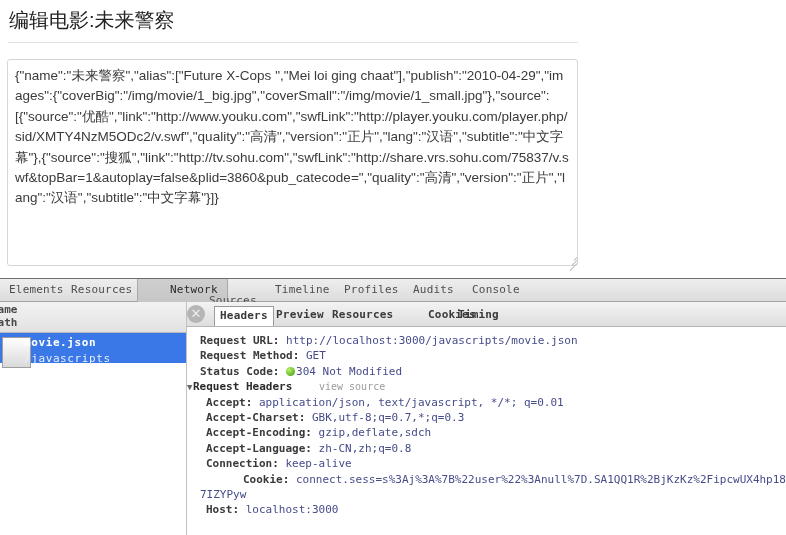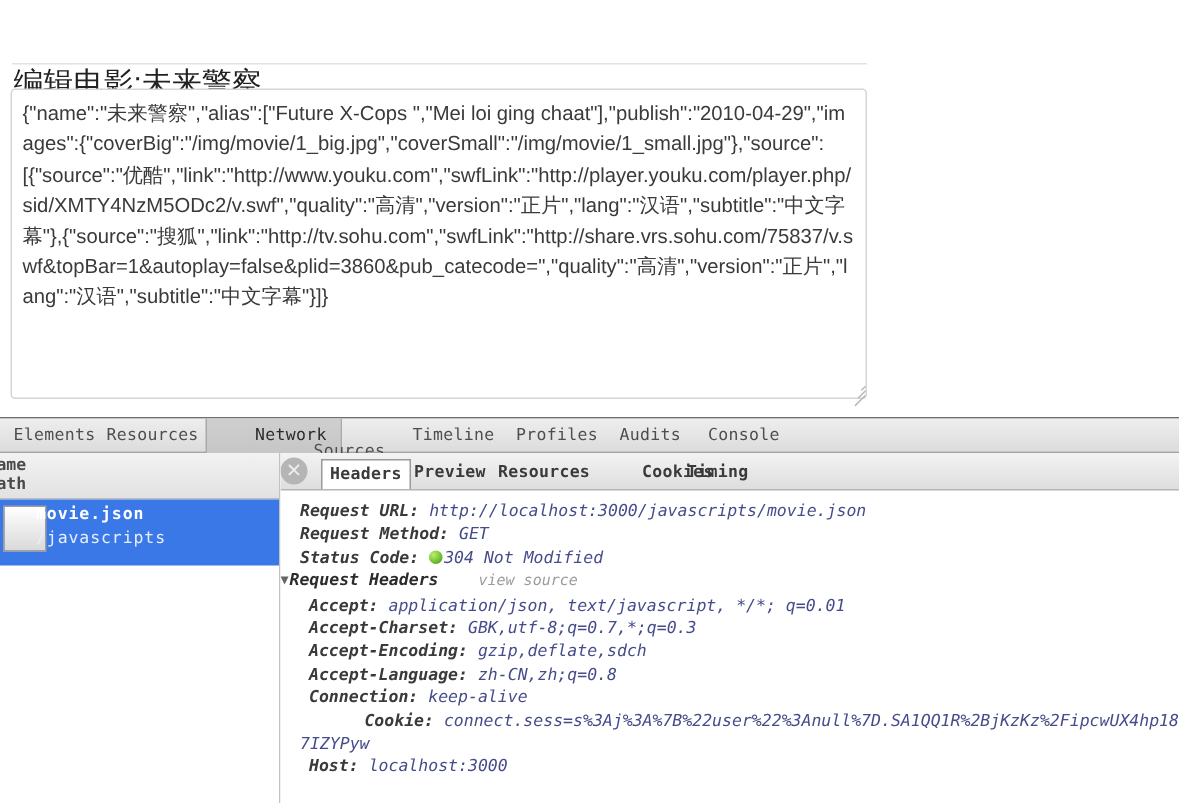--- a/index.html
+++ b/index.html
@@ -23,21 +23,20 @@
 
   #page-title {
     position: absolute;
     left: 9px;
     top: 7px;
     font-size: 20px;
     line-height: 26px;
     color: #222222;
     font-weight: normal;
     white-space: nowrap;
-    margin-top: 36px;
   }
 
   #title-rule {
     position: absolute;
     left: 8px;
     top: 42px;
     width: 570px;
     height: 1px;
     background: #e2e2e2;
   }
@@ -155,21 +154,21 @@
     white-space: nowrap;
   }
   #col-name { top: 1px; }
   #col-path { top: 14px; }
 
   #dt-file-row {
     position: absolute;
     left: 0;
     top: 31px;
     width: 186px;
-    height: 44px;
+    height: 30px;
     background: #3b78e7;
     padding-left: 13px;
   }
   #dt-file-icon {
     position: absolute;
     left: 2px;
     top: 4px;
     width: 29px;
     height: 31px;
     background: linear-gradient(to bottom, #ffffff 0%, #d9d9d9 100%);
@@ -260,21 +259,20 @@
     padding: 6px 0 0 0;
     font-size: 11px;
     line-height: 15.4px;
     color: #303030;
     overflow: hidden;
   }
   .hdr-line {
     position: relative;
     padding-left: 13px;
     white-space: nowrap;
-    font-style: italic;
   }
   .hdr-key {
     font-weight: bold;
     color: #3a3a3a;
   }
   .hdr-val {
     color: #464c8a;
   }
   .section-title {
     font-weight: bold;

